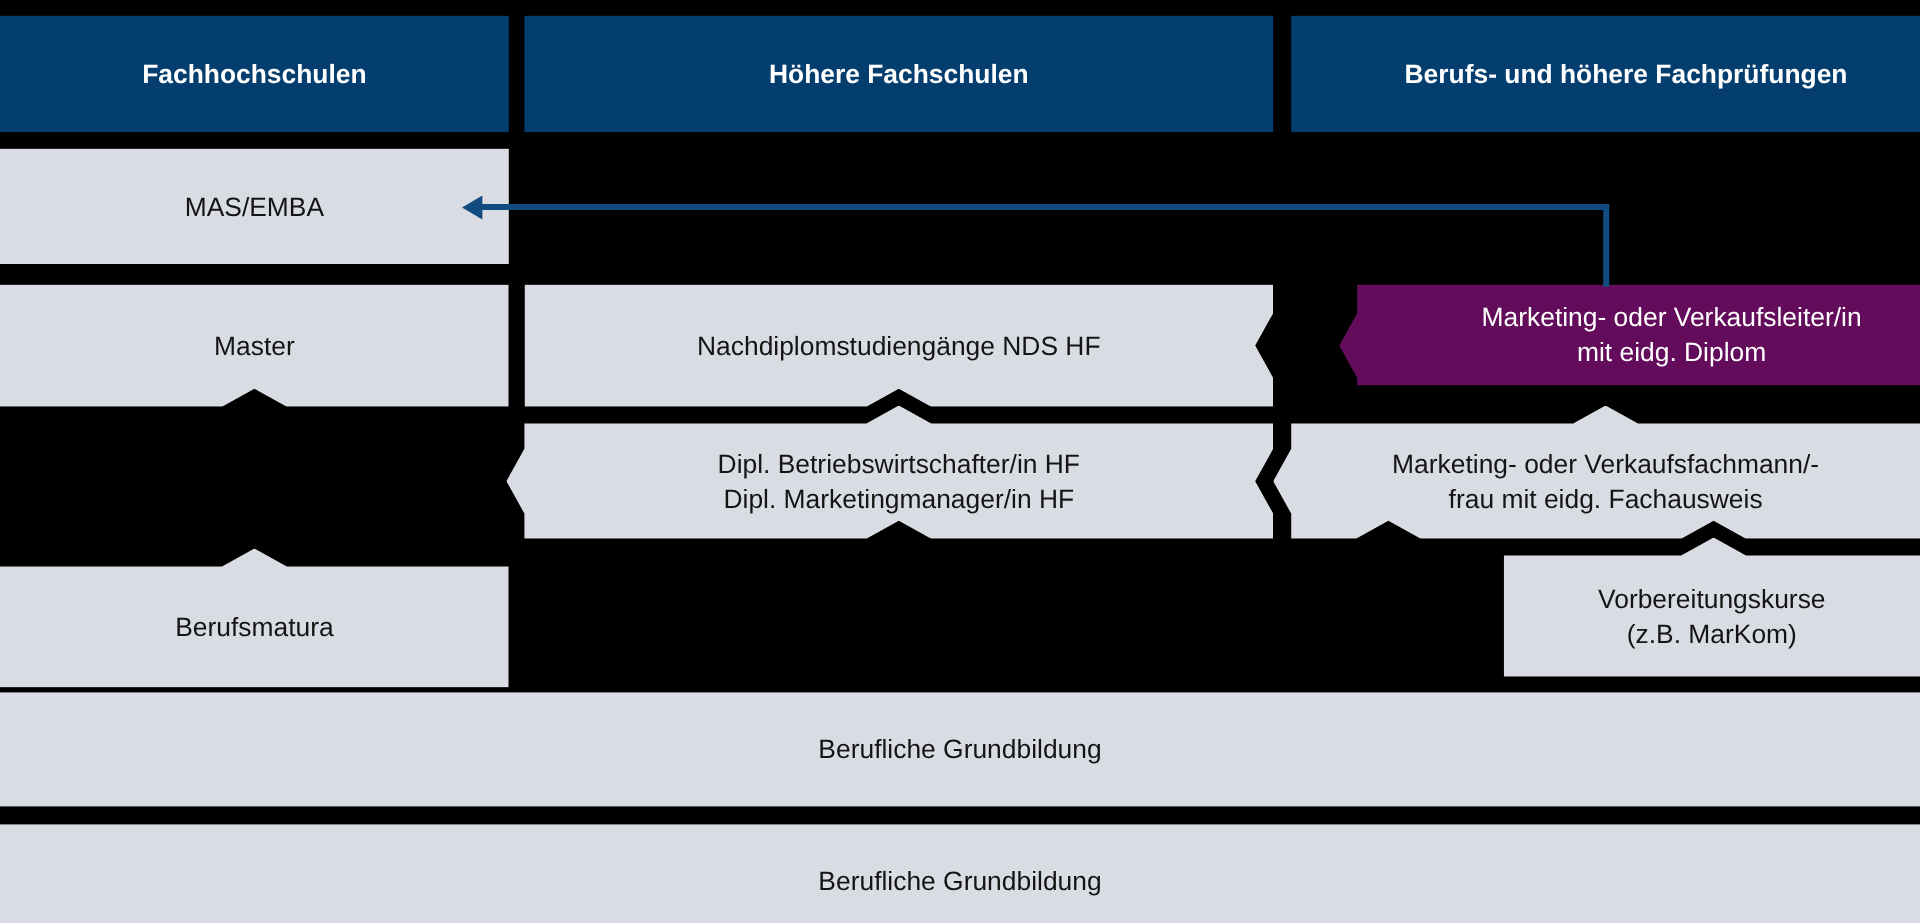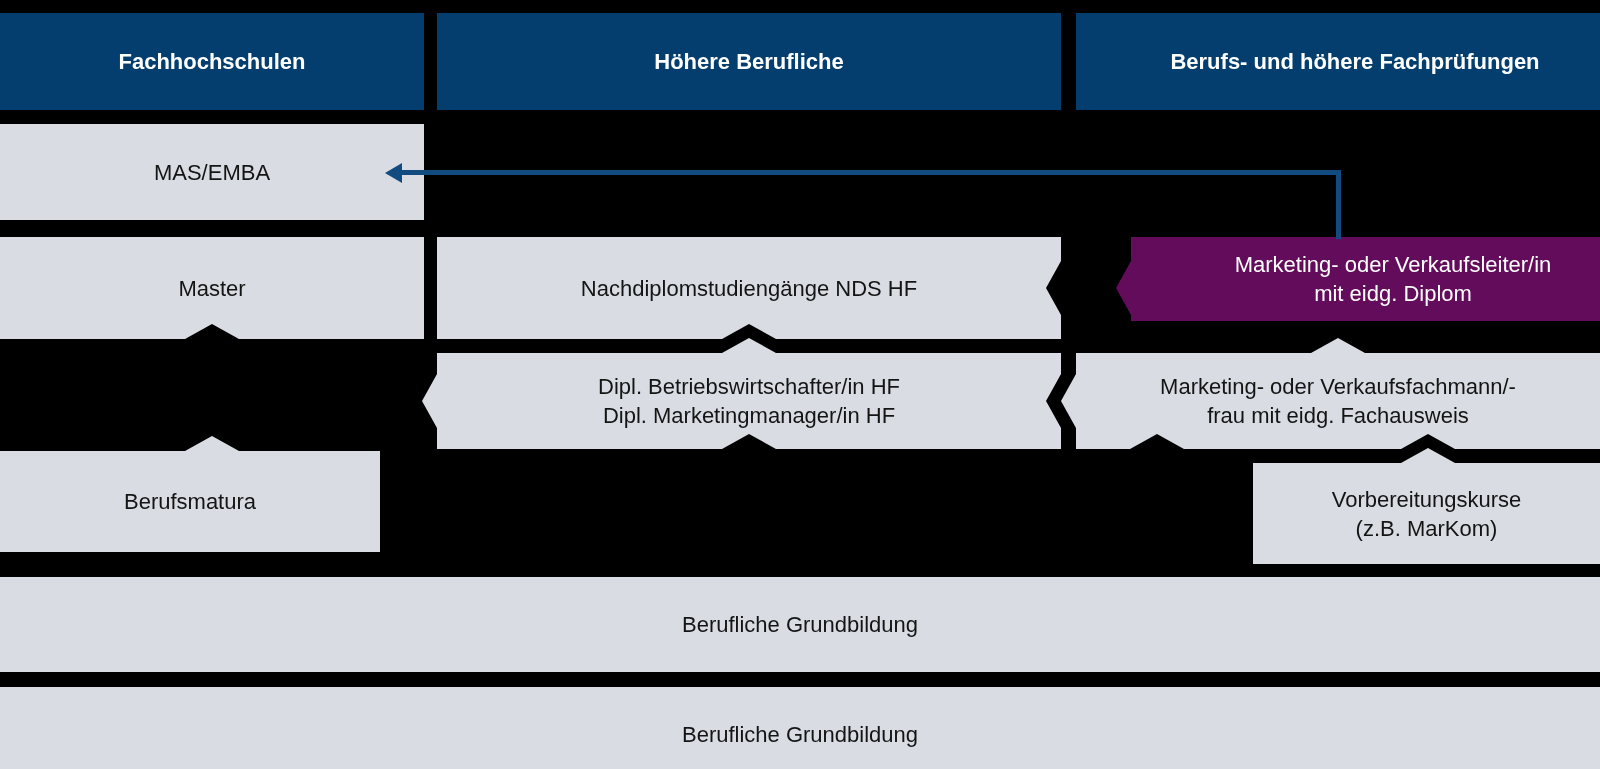--- a/index.html
+++ b/index.html
@@ -37,21 +37,21 @@
   
   .hdr-fh {left:0;    top:0; width:424px; height:97px;}
   .hdr-hf {left:437px; top:0; width:624px; height:97px;}
   .hdr-bp {left:1076px;top:0; width:524px; height:97px;padding-left:34px;}
   
   .b-mas {left:0; top:111px; width:424px; height:96px;}
   .b-master {left:0; top:224px; width:424px; height:102px;
     clip-path:polygon(0 0,424px 0,424px 102px,239px 102px,212px 87px,185px 102px,0 102px);}
   .b-bachelor {left:0; top:325px; width:424px; height:111px; padding-top:15px;
     clip-path:polygon(0 15px,185px 15px,212px 0,239px 15px,424px 15px,424px 36px,409px 63px,424px 90px,424px 111px,239px 111px,212px 96px,185px 111px,0 111px);}
-  .b-berufsmatura {left:0; top:423px; width:380px; height:116px; padding-top:15px;
+  .b-berufsmatura {left:0; top:444px; width:424px; height:116px; padding-top:15px;
     clip-path:polygon(0 15px,185px 15px,212px 0,239px 15px,424px 15px,424px 116px,0 116px);}
   
   .b-nds {left:437px; top:224px; width:624px; height:102px;
     clip-path:polygon(0 0,624px 0,624px 24px,609px 51px,624px 78px,624px 102px,339px 102px,312px 87px,285px 102px,0 102px);}
   .b-dipl {left:422px; top:325px; width:639px; height:111px; padding:15px 0 0 15px;
     clip-path:polygon(15px 15px,300px 15px,327px 0,354px 15px,639px 15px,639px 36px,624px 63px,639px 90px,639px 111px,354px 111px,327px 96px,300px 111px,15px 111px,15px 90px,0 63px,15px 36px);align-items:center;}
   .b-hwd {left:437px; top:435px; width:801px; height:116px; padding-top:15px;
     clip-path:polygon(0 15px,285px 15px,312px 0,339px 15px,693px 15px,720px 0,747px 15px,801px 15px,801px 116px,0 116px);}
   
   .b-leiter {left:1116px; top:224px; width:539px; height:84px; padding-left:15px;
@@ -72,21 +72,21 @@
 </style>
 </head>
 <body>
 
 <div class="canvas">
 
   <div class="box header hdr-fh">
     <span>Fachhochschulen</span>
   </div>
   <div class="box header hdr-hf">
-    <span>Höhere Berufliche</span>
+    <span>Höhere Fachschulen</span>
   </div>
   <div class="box header hdr-bp">
     <span>Berufs- und höhere Fachprüfungen</span>
   </div>
 
   <div class="box b-mas">
     <span>MAS/EMBA</span>
   </div>
   <div class="box b-master">
     <span>Master</span>

